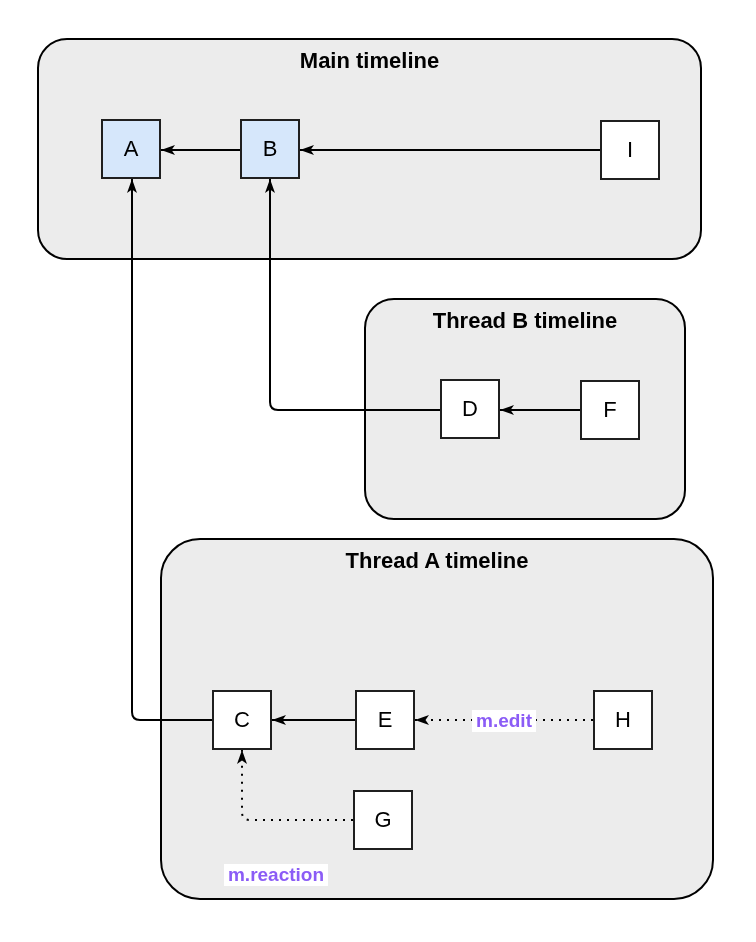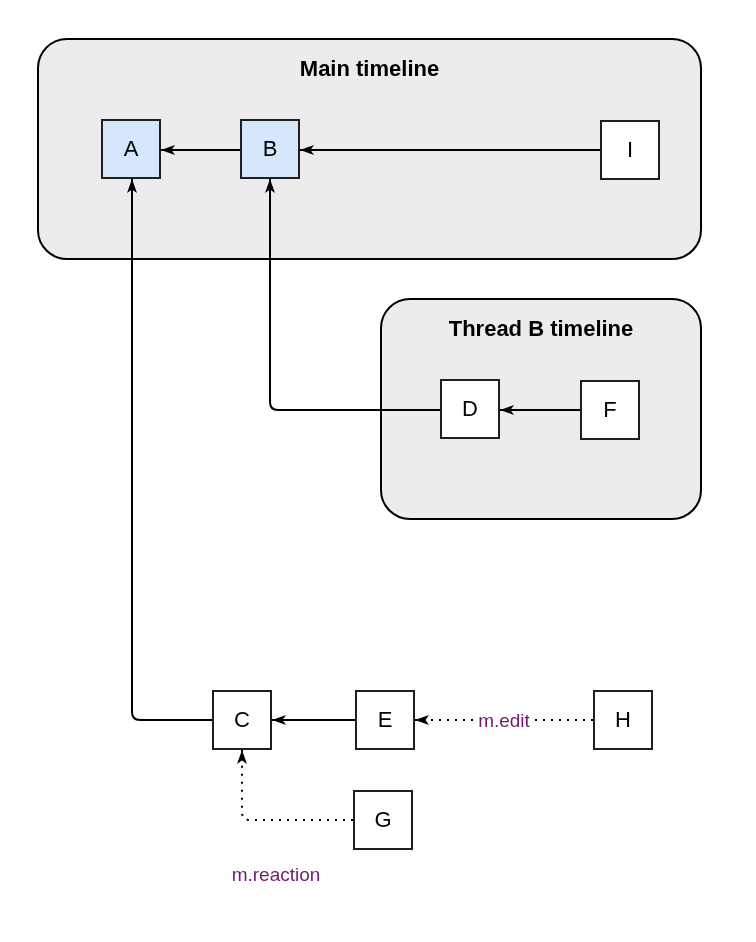--- a/index.html
+++ b/index.html
@@ -17,27 +17,27 @@
   }
   .timeline-container {
     position: absolute;
     box-sizing: border-box;
     background: #ececec;
     border: 2px solid #000000;
   }
   .container-title {
     width: 100%;
     text-align: center;
-    padding-top: 16px;
+    padding-top: 8px;
     font-size: 22px;
     font-weight: bold;
     color: #000000;
   }
   #container-main    { left: 37px;  top: 38px;  width: 665px; height: 222px; border-radius: 30px; }
-  #container-threadb { left: 380px; top: 298px; width: 322px; height: 222px; border-radius: 30px; }
+  #container-threadb { left: 364px; top: 298px; width: 322px; height: 222px; border-radius: 30px; }
   #container-threada { left: 160px; top: 538px; width: 554px; height: 362px; border-radius: 40px; }
 
   .edges-layer {
     position: absolute;
     left: 0; top: 0;
     width: 756px;
     height: 942px;
     pointer-events: none;
   }
   .edge {
@@ -71,39 +71,43 @@
   #node-f { left: 580px; top: 380px; }
   #node-c { left: 212px; top: 690px; }
   #node-e { left: 355px; top: 690px; }
   #node-h { left: 593px; top: 690px; }
   #node-g { left: 353px; top: 790px; }
 
   .edge-label {
     position: absolute;
     transform: translate(-50%, -50%);
     background: #ffffff;
-    color: #701a75;
+    color: #8b5cf6;
     font-size: 19px;
     line-height: 22px;
     padding: 0 4px;
     white-space: nowrap;
+    font-weight: bold;
   }
   #edge-label-edit     { left: 504px; top: 721px; }
   #edge-label-reaction { left: 276px; top: 851px; margin-top: 24px; }
 </style>
 </head>
 <body>
 
 <div class="canvas">
 
   <div class="timeline-container" id="container-main">
     <div class="container-title">Main timeline</div>
   </div>
   <div class="timeline-container" id="container-threadb">
     <div class="container-title">Thread B timeline</div>
+  </div>
+  <div class="timeline-container" id="container-threada">
+    <div class="container-title">Thread A timeline</div>
   </div>
 
   <svg class="edges-layer" width="756" height="942" viewBox="0 0 756 942">
     <defs>
       <marker id="arrowhead" markerUnits="userSpaceOnUse" markerWidth="15" markerHeight="11" refX="14" refY="5" orient="auto">
         <path d="M 0 0 L 14 5 L 0 10 L 3.5 5 Z" fill="#000000"></path>
       </marker>
     </defs>
     <path class="edge" d="M 240 150 L 161 150" marker-end="url(#arrowhead)"></path>
     <path class="edge" d="M 600 150 L 300 150" marker-end="url(#arrowhead)"></path>

